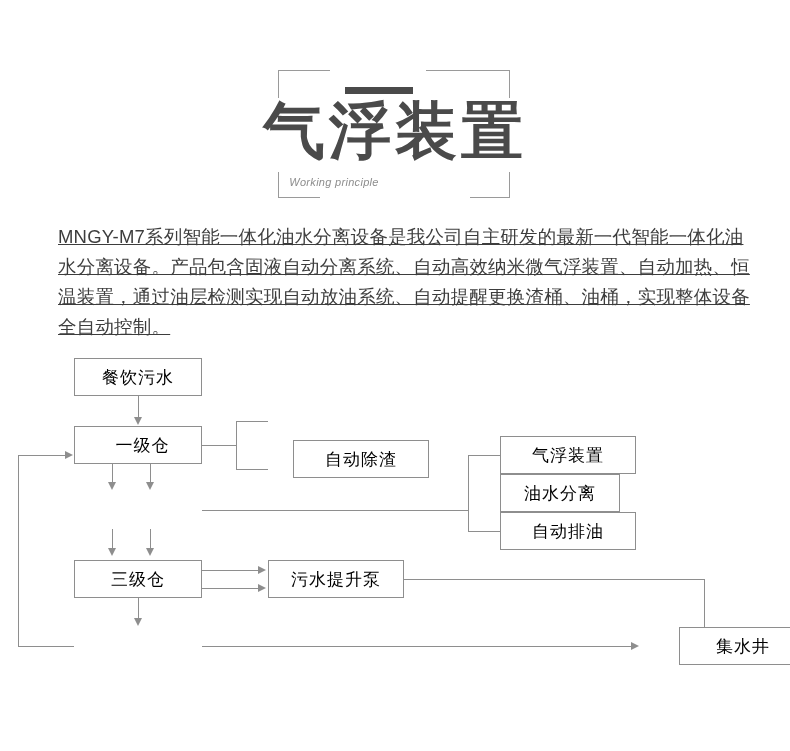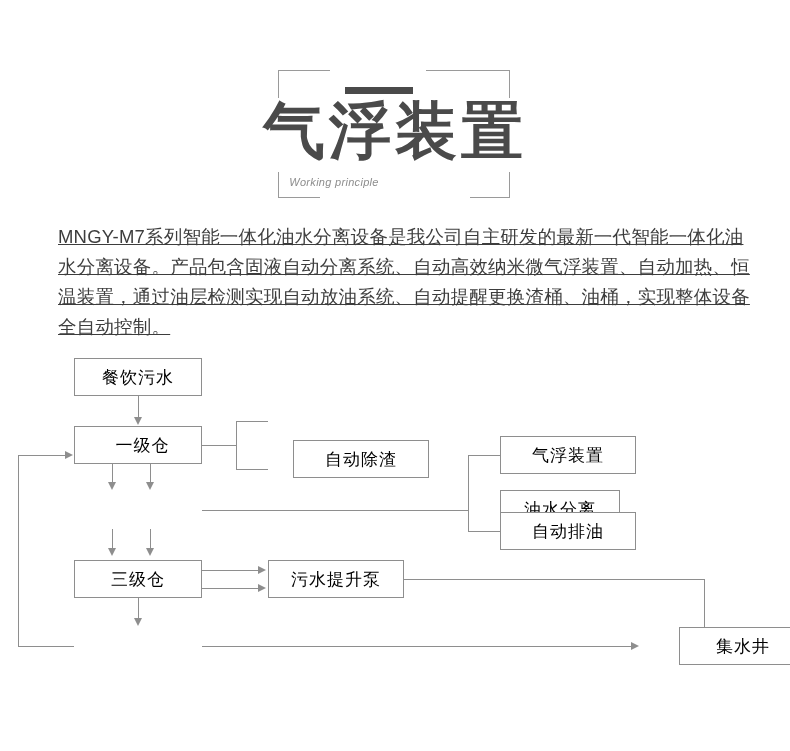--- a/index.html
+++ b/index.html
@@ -177,21 +177,21 @@
   <div class="node" style="left:74px; top:8px; width:128px; height:38px;">餐饮污水</div>
 
   <div class="node" style="left:74px; top:76px; width:128px; height:38px;padding-left:9px;">一级仓</div>
 
 
   <div class="node" style="left:268px; top:90px; width:136px; height:38px;margin-left:25px;">自动除渣</div>
 
 
   <div class="node" style="left:500px; top:86px; width:136px; height:38px;">气浮装置</div>
 
-  <div class="node" style="left:500px; top:124px; width:120px; height:38px;margin-top:16px;">油水分离</div>
+  <div class="node" style="left:500px; top:124px; width:120px; height:38px;">油水分离</div>
 
   <div class="node" style="left:500px; top:162px; width:136px; height:38px;">自动排油</div>
 
   <div class="node" style="left:74px; top:210px; width:128px; height:38px;">三级仓</div>
 
   <div class="node" style="left:268px; top:210px; width:136px; height:38px;">污水提升泵</div>
 
 
   <div class="node" style="left:640px; top:277px; width:128px; height:38px;margin-left:39px;">集水井</div>
 

